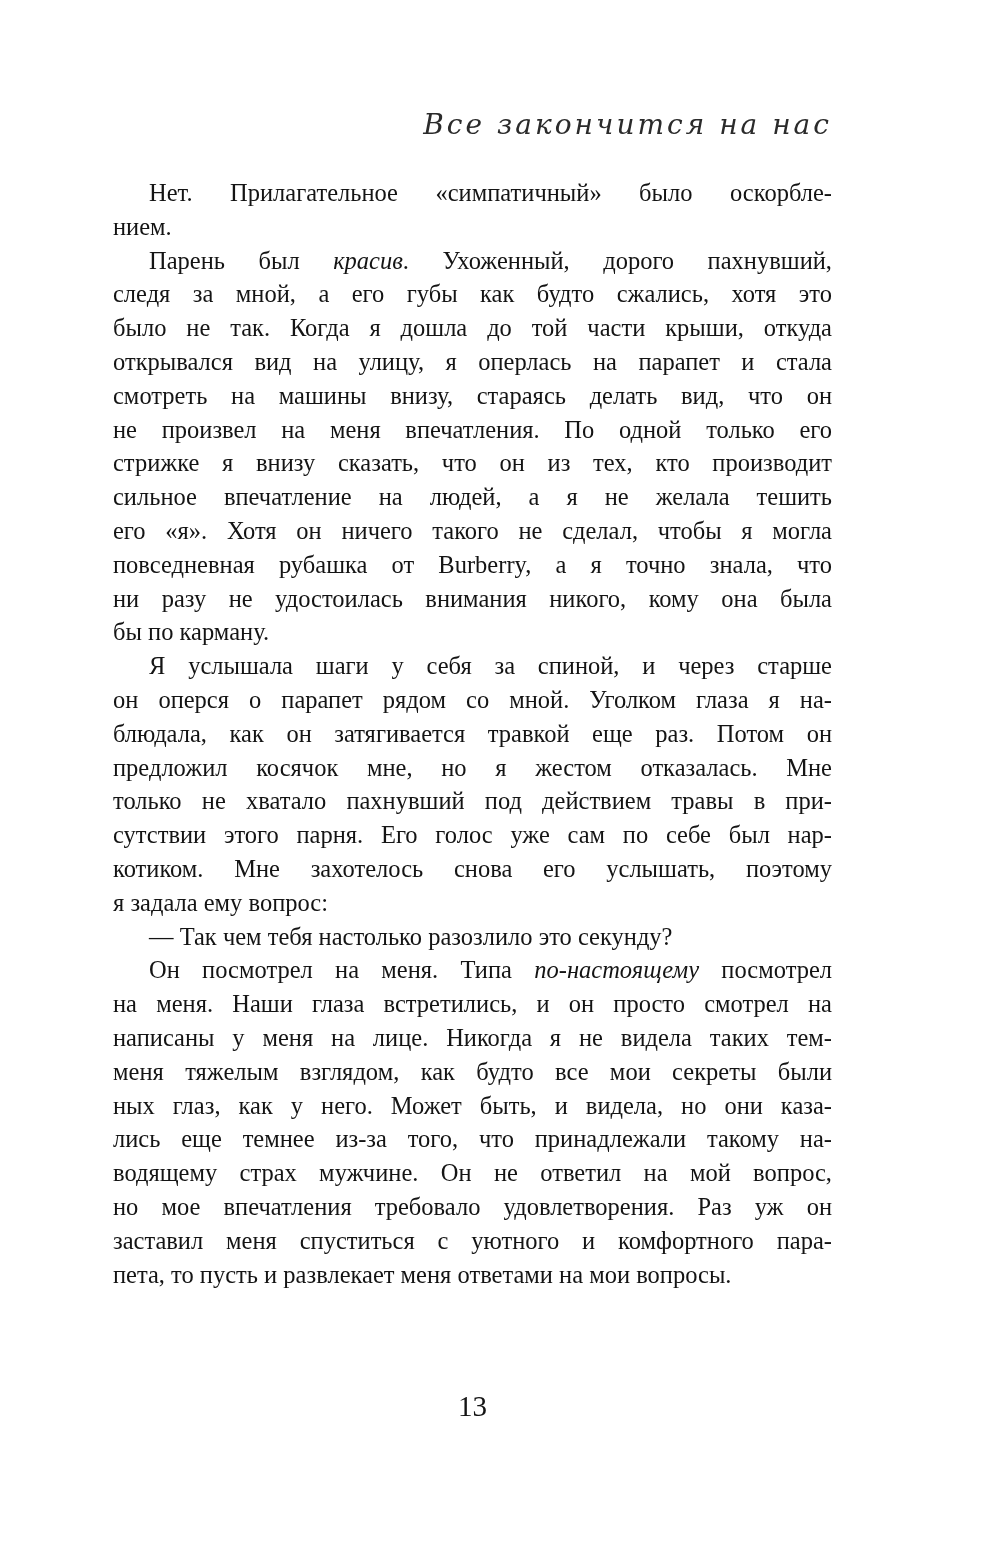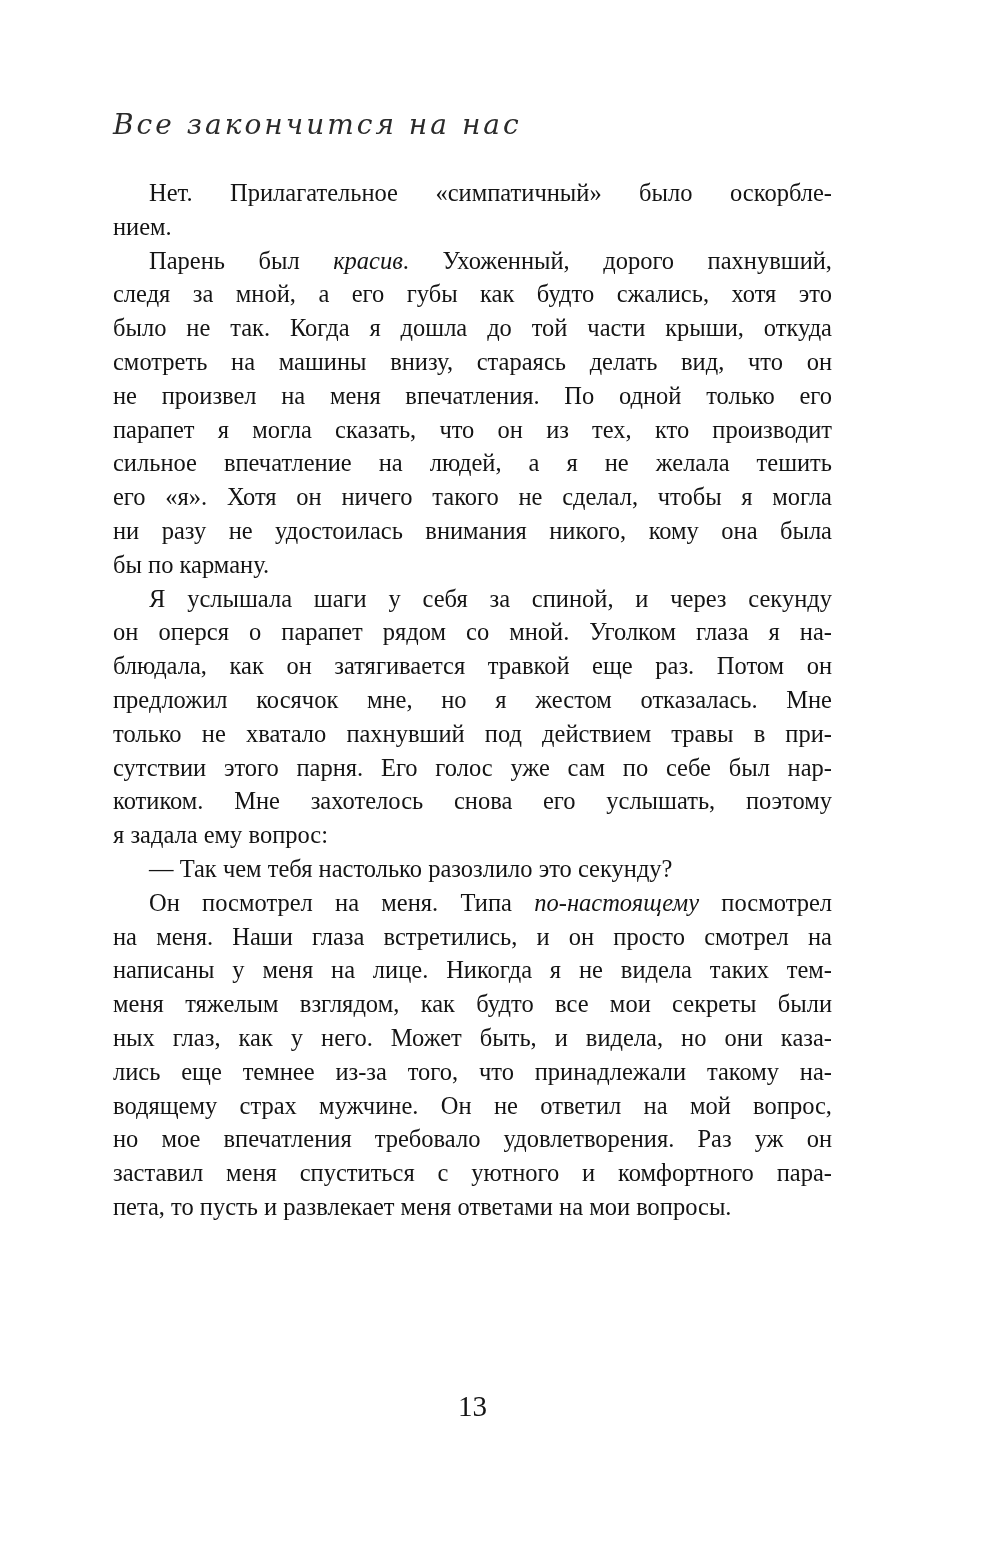--- a/index.html
+++ b/index.html
@@ -13,21 +13,21 @@
     height: 1552px;
     background: #ffffff;
     overflow: hidden;
     font-family: "Liberation Serif", serif;
   }
   .running-header {
     position: absolute;
     top: 108px;
     left: 113px;
     width: 719px;
-    text-align: left;
+    text-align: right;
     font-family: "DejaVu Serif", serif;
     font-style: italic;
     font-weight: 400;
     font-size: 28px;
     letter-spacing: 3px;
     color: #2b2b2b;
   }
   .text-block {
     position: absolute;
     top: 176px;
@@ -69,30 +69,32 @@
 
   <div class="text-block">
       <div class="paragraph">
         <div class="line first just"><span>Нет. Прилагательное «симпатичный» было оскорбле-</span></div>
         <div class="line"><span>нием.</span></div>
       </div>
       <div class="paragraph">
         <div class="line first just"><span>Парень был </span><span class="em">красив</span><span>. Ухоженный, дорого пахнувший,</span></div>
         <div class="line just"><span>следя за мной, а его губы как будто сжались, хотя это</span></div>
         <div class="line just"><span>было не так. Когда я дошла до той части крыши, откуда</span></div>
+        <div class="line just"><span>открывался вид на улицу, я оперлась на парапет и стала</span></div>
         <div class="line just"><span>смотреть на машины внизу, стараясь делать вид, что он</span></div>
         <div class="line just"><span>не произвел на меня впечатления. По одной только его</span></div>
-        <div class="line just"><span>парапет я могла сказать, что он из тех, кто производит</span></div>
+        <div class="line just"><span>стрижке я внизу сказать, что он из тех, кто производит</span></div>
         <div class="line just"><span>сильное впечатление на людей, а я не желала тешить</span></div>
         <div class="line just"><span>его «я». Хотя он ничего такого не сделал, чтобы я могла</span></div>
+        <div class="line just"><span>повседневная рубашка от Burberry, а я точно знала, что</span></div>
         <div class="line just"><span>ни разу не удостоилась внимания никого, кому она была</span></div>
         <div class="line"><span>бы по карману.</span></div>
       </div>
       <div class="paragraph">
-        <div class="line first just"><span>Я услышала шаги у себя за спиной, и через секунду</span></div>
+        <div class="line first just"><span>Я услышала шаги у себя за спиной, и через старше</span></div>
         <div class="line just"><span>он оперся о парапет рядом со мной. Уголком глаза я на-</span></div>
         <div class="line just"><span>блюдала, как он затягивается травкой еще раз. Потом он</span></div>
         <div class="line just"><span>предложил косячок мне, но я жестом отказалась. Мне</span></div>
         <div class="line just"><span>только не хватало пахнувший под действием травы в при-</span></div>
         <div class="line just"><span>сутствии этого парня. Его голос уже сам по себе был нар-</span></div>
         <div class="line just"><span>котиком. Мне захотелось снова его услышать, поэтому</span></div>
         <div class="line"><span>я задала ему вопрос:</span></div>
       </div>
       <div class="paragraph">
         <div class="line first"><span>—  Так чем тебя настолько разозлило это секунду?</span></div>

